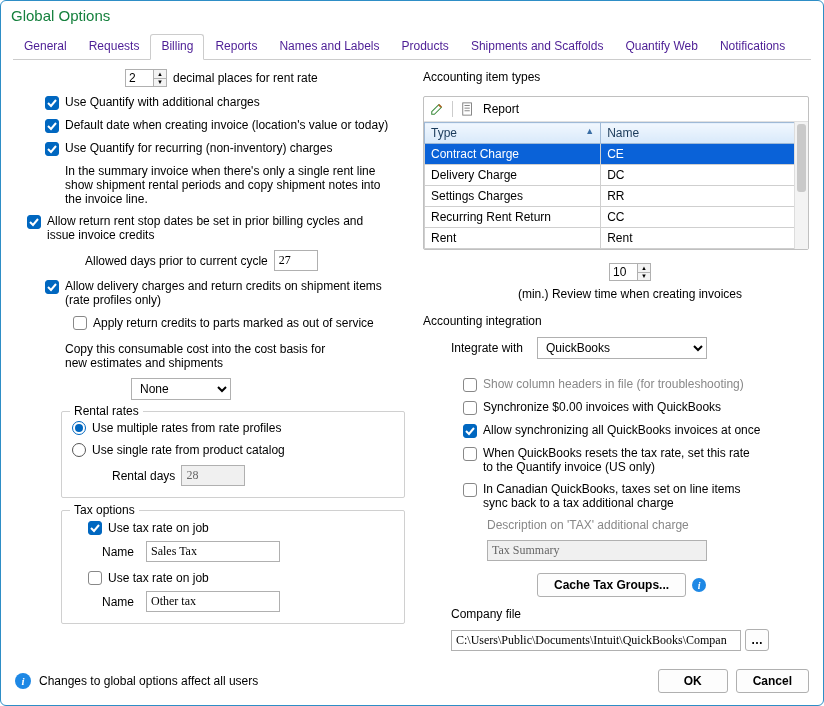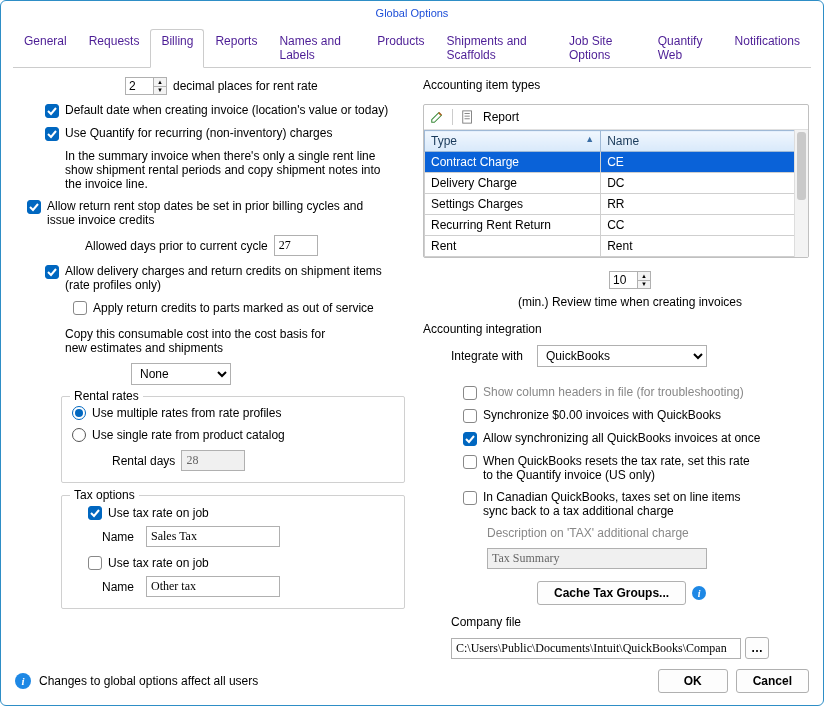--- a/index.html
+++ b/index.html
@@ -17,23 +17,22 @@
     width: 824px;
     height: 706px;
     border: 1px solid #2e8ec6;
     border-radius: 6px;
     display: flex;
     flex-direction: column;
     background: #fff;
   }
   .titlebar {
     padding: 6px 10px 2px 10px;
-    font-size: 11px;
-    color: #1d4ed8;
-    text-align: center;
+    font-size: 15px;
+    color: #15803d;
   }
   .tabs-wrap {
     padding: 8px 12px 0 12px;
   }
   .tabs {
     display: flex;
     border-bottom: 1px solid #ccc;
     gap: 0;
   }
   .tab {
@@ -298,40 +297,47 @@
 
   <div class="tabs-wrap">
     <div class="tabs">
       <div class="tab">General</div>
       <div class="tab">Requests</div>
       <div class="tab active">Billing</div>
       <div class="tab">Reports</div>
       <div class="tab">Names and Labels</div>
       <div class="tab">Products</div>
       <div class="tab">Shipments and Scaffolds</div>
-      <div class="tab">Job Site Options</div>
       <div class="tab">Quantify Web</div>
       <div class="tab">Notifications</div>
     </div>
   </div>
 
   <div class="content">
 
     <div class="left">
       <div class="row align-center" style="margin-left:110px;">
         <span class="spinner">
           <input type="text" value="2" style="">
           <span class="spin-btns">
               <div>▲</div>
               <div>▼</div>
             </span>
         </span>
         <span>decimal places for rent rate</span>
       </div>
 
+      <div class="row indent-1">
+        <span class="checkbox checked">
+            <svg viewBox="0 0 10 10">
+              <path d="M1 5 L4 8 L9 2" stroke="#fff" stroke-width="2" fill="none"></path>
+            </svg>
+          </span>
+        <span>Use Quantify with additional charges</span>
+      </div>
       <div class="row indent-1">
         <span class="checkbox checked">
             <svg viewBox="0 0 10 10">
               <path d="M1 5 L4 8 L9 2" stroke="#fff" stroke-width="2" fill="none"></path>
             </svg>
           </span>
         <span>Default date when creating invoice (location's value or today)</span>
       </div>
       <div class="row indent-1">
         <span class="checkbox checked">

